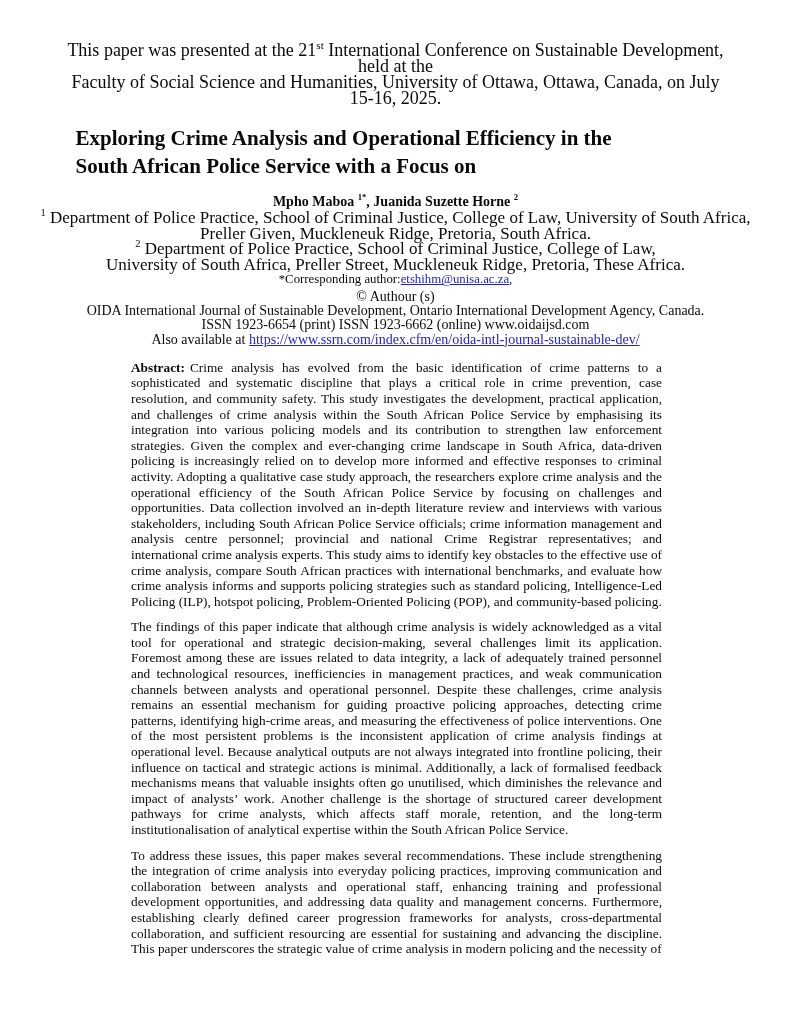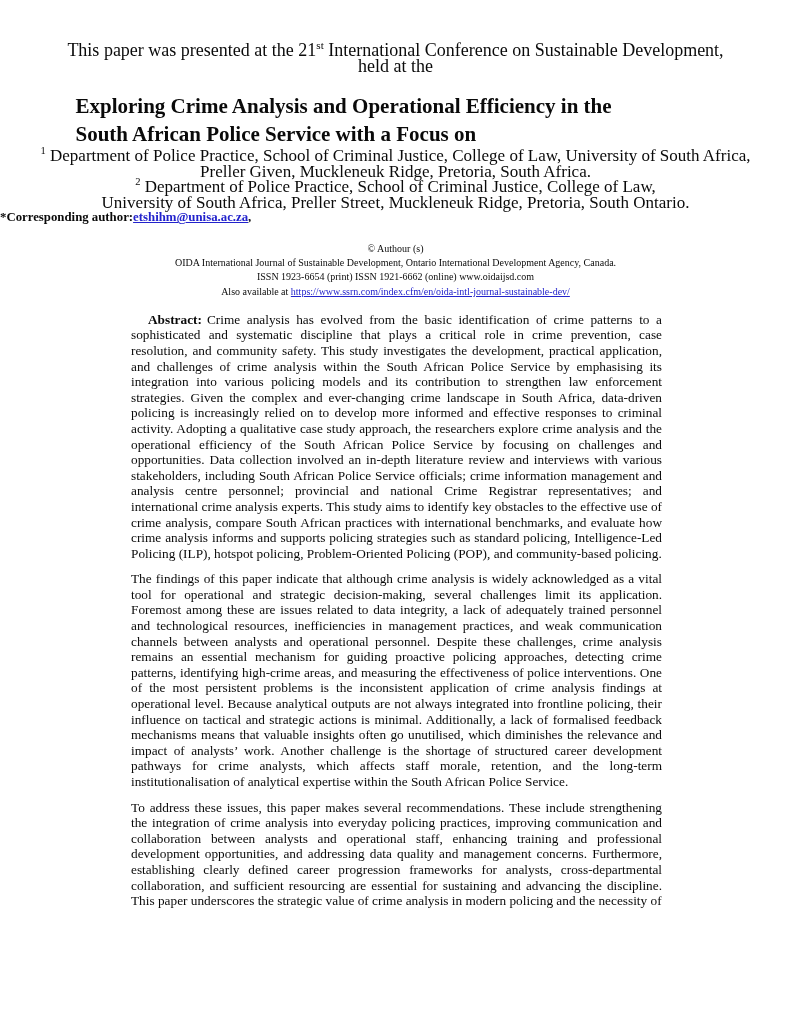--- a/index.html
+++ b/index.html
@@ -37,74 +37,77 @@
     font-weight: bold;
     font-size: 14px;
     line-height: 17px;
   }
   .affiliation {
     text-align: center;
     font-size: 17px;
     line-height: 15.6px;
   }
   .corresponding-line {
-    text-align: left;
+    text-align: center;
     font-size: 12.8px;
     line-height: 15.6px;
-    font-weight: bold;
   }
   .publisher-block {
-    margin-top: 16px;
+    margin-top: 2px;
     text-align: center;
-    font-size: 10px;
+    font-size: 14px;
     line-height: 14.2px;
   }
   .body-paragraph {
     width: 531px;
     margin: 10px 0 0 131px;
     text-align: justify;
     font-size: 13.3px;
     line-height: 15.6px;
   }
   .body-paragraph.first { margin-top: 13px; }
-  .abstract-label { font-weight: bold; margin-right: 5px; margin-left: 17px; }
+  .abstract-label { font-weight: bold; margin-right: 5px; }
 </style>
 </head>
 <body>
 
 <div class="page">
 
   <div class="conference-note">
     <span>This paper was presented at the 21</span><sup>st</sup><span> International Conference on Sustainable Development, held at the</span><br>
+    <span>Faculty of Social Science and Humanities, University of Ottawa, Ottawa, Canada, on July 15-16, 2025.</span>
   </div>
 
   <h1 class="paper-title">
     <span>Exploring Crime Analysis and Operational Efficiency in the</span><br>
     <span>South African Police Service with a Focus on</span><br>
   </h1>
 
+  <div class="authors-line">
+    <span>Mpho Maboa </span><sup>1*</sup><span>, </span><span>Juanida Suzette Horne </span><sup>2</sup>
+  </div>
 
   <div class="affiliation">
     <sup>1</sup><span> Department of Police Practice, School of Criminal Justice, College of Law, University of South Africa,</span><br>
     <span>Preller Given, Muckleneuk Ridge, Pretoria, South Africa.</span>
   </div>
 
   <div class="affiliation">
     <sup>2</sup><span> Department of Police Practice, School of Criminal Justice, College of Law,</span><br>
-    <span>University of South Africa, Preller Street, Muckleneuk Ridge, Pretoria, South Ontario.</span>
+    <span>University of South Africa, Preller Street, Muckleneuk Ridge, Pretoria, These Africa.</span>
   </div>
 
   <div class="corresponding-line">
     <span>*Corresponding author:</span><a>etshihm@unisa.ac.za</a><span>,</span>
   </div>
 
   <div class="publisher-block">
     <span>© Authour (s)</span><br>
     <span>OIDA International Journal of Sustainable Development, Ontario International Development Agency, Canada.</span><br>
-    <span>ISSN 1923-6654 (print) ISSN 1921-6662 (online) www.oidaijsd.com</span><br>
+    <span>ISSN 1923-6654 (print) ISSN 1923-6662 (online) www.oidaijsd.com</span><br>
     <span>Also available at </span><a>https://www.ssrn.com/index.cfm/en/oida-intl-journal-sustainable-dev/</a>
   </div>
 
   <p class="body-paragraph first">
     <span class="abstract-label">Abstract:</span><span>Crime analysis has evolved from the basic identification of crime patterns to a sophisticated and systematic discipline that plays a critical role in crime prevention, case resolution, and community safety. This study investigates the development, practical application, and challenges of crime analysis within the South African Police Service by emphasising its integration into various policing models and its contribution to strengthen law enforcement strategies. Given the complex and ever-changing crime landscape in South Africa, data-driven policing is increasingly relied on to develop more informed and effective responses to criminal activity. Adopting a qualitative case study approach, the researchers explore crime analysis and the operational efficiency of the South African Police Service by focusing on challenges and opportunities. Data collection involved an in-depth literature review and interviews with various stakeholders, including South African Police Service officials; crime information management and analysis centre personnel; provincial and national Crime Registrar representatives; and international crime analysis experts. This study aims to identify key obstacles to the effective use of crime analysis, compare South African practices with international benchmarks, and evaluate how crime analysis informs and supports policing strategies such as standard policing, Intelligence-Led Policing (ILP), hotspot policing, Problem-Oriented Policing (POP), and community-based policing.</span>
   </p>
 
   <p class="body-paragraph">
     <span>The findings of this paper indicate that although crime analysis is widely acknowledged as a vital tool for operational and strategic decision-making, several challenges limit its application. Foremost among these are issues related to data integrity, a lack of adequately trained personnel and technological resources, inefficiencies in management practices, and weak communication channels between analysts and operational personnel. Despite these challenges, crime analysis remains an essential mechanism for guiding proactive policing approaches, detecting crime patterns, identifying high-crime areas, and measuring the effectiveness of police interventions. One of the most persistent problems is the inconsistent application of crime analysis findings at operational level. Because analytical outputs are not always integrated into frontline policing, their influence on tactical and strategic actions is minimal. Additionally, a lack of formalised feedback mechanisms means that valuable insights often go unutilised, which diminishes the relevance and impact of analysts’ work. Another challenge is the shortage of structured career development pathways for crime analysts, which affects staff morale, retention, and the long-term institutionalisation of analytical expertise within the South African Police Service.</span>
   </p>

